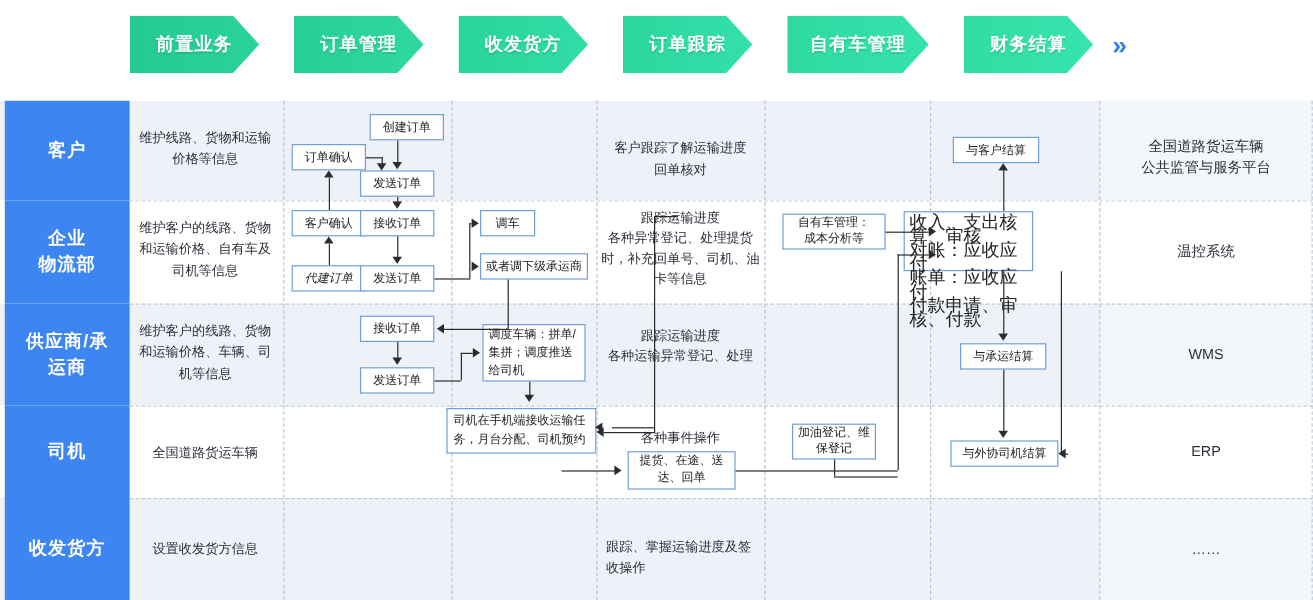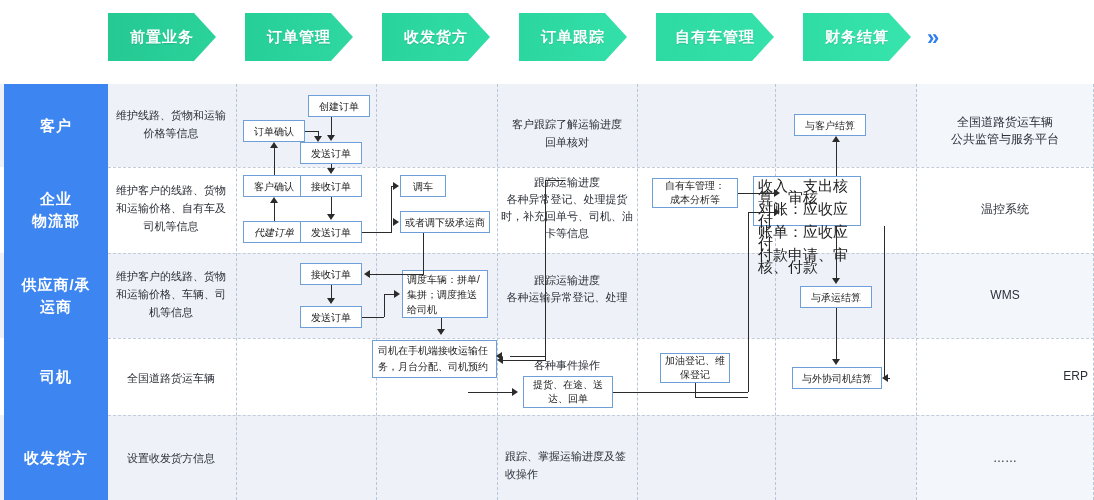--- a/index.html
+++ b/index.html
@@ -279,16 +279,16 @@
   <div class="ln lnh" style="left:748px;top:128px;width:26px;"></div>
   <div class="arw r" style="left:774px;top:124px;"></div>
 
   <div class="ln lnv" style="left:695px;top:299px;height:14px;"></div>
   <div class="ln lnh" style="left:695px;top:313px;width:53px;"></div>
 
   <div class="celltext ext" style="left:922px;top:30px;width:166px;white-space:pre-line;">全国道路货运车辆
 公共监管与服务平台</div>
   <div class="celltext ext" style="left:922px;top:117px;width:166px;">温控系统</div>
   <div class="celltext ext" style="left:922px;top:203px;width:166px;">WMS</div>
-  <div class="celltext ext" style="left:922px;top:284px;width:166px;text-align:right;">ERP</div>
+  <div class="celltext ext" style="left:922px;top:284px;width:166px;">ERP</div>
   <div class="celltext ext" style="left:922px;top:366px;width:166px;">……</div>
 
 </div>
 
 </body></html>

